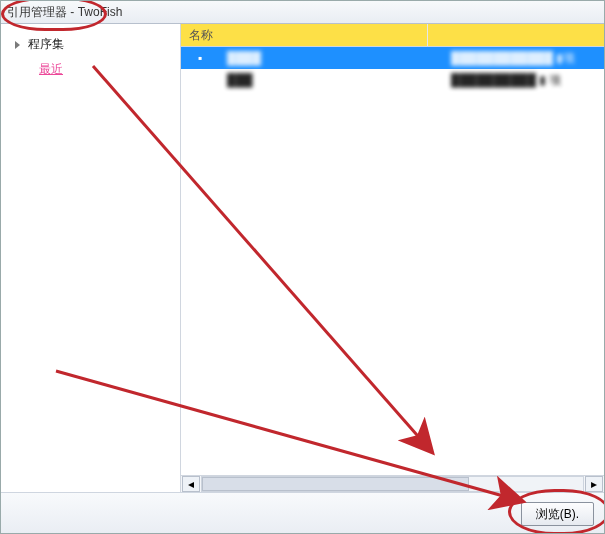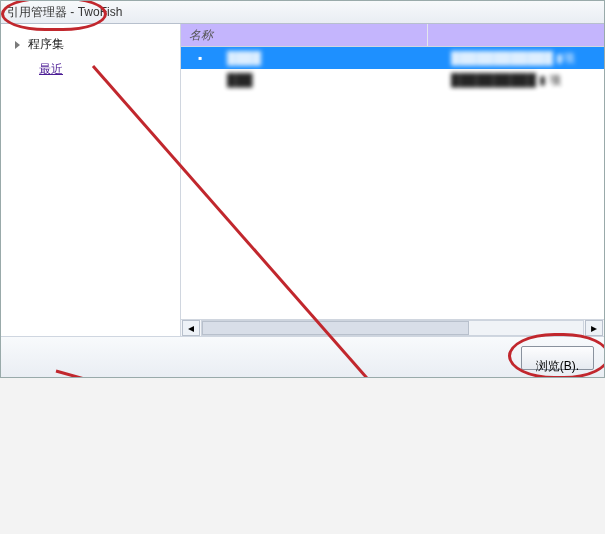--- a/index.html
+++ b/index.html
@@ -1,43 +1,43 @@
 <!DOCTYPE html>
 <html><head>
 <meta charset="utf-8">
 <style>
   html,body{margin:0;padding:0;font-family:"Microsoft YaHei","Segoe UI",sans-serif;font-size:12px;background:#f3f3f3;}
-  .window{position:relative;width:605px;height:378px;background:#fff;border:1px solid #9aa;box-sizing:border-box;overflow:hidden;}
+  .window{position:relative;width:605px;height:534px;background:#fff;border:1px solid #9aa;box-sizing:border-box;overflow:hidden;}
   .titlebar{height:22px;line-height:22px;background:linear-gradient(#f7f9fb,#e9edf3);border-bottom:1px solid #b7c0cd;padding:0 6px;font-size:12px;color:#333;}
   .title-circle{position:absolute;left:0;top:-4px;width:100px;height:28px;border:3px solid #c1272d;border-radius:50%/60%;pointer-events:none;}
   .body{display:flex;height:calc(100% - 22px - 42px);}
   .sidebar{width:180px;border-right:1px solid #d0d6df;background:#fff;box-sizing:border-box;padding-top:8px;}
   .tree-item{display:flex;align-items:center;padding:4px 8px 4px 14px;cursor:pointer;color:#222;}
   .tri{width:0;height:0;border-top:4px solid transparent;border-bottom:4px solid transparent;border-left:5px solid #7a7a7a;margin-right:8px;}
   .tri.open{border-left:none;border-top:5px solid #7a7a7a;border-right:4px solid transparent;border-left:4px solid transparent;margin-top:2px;}
-  .sub-item{padding:4px 8px 4px 38px;color:#4c1d95;cursor:pointer;text-decoration:underline;}
+  .sub-item{padding:4px 8px 4px 38px;color:#ec4899;cursor:pointer;text-decoration:underline;}
   .main{flex:1;display:flex;flex-direction:column;background:#fff;}
-  .list-head{display:flex;border-bottom:1px solid #d0d6df;background:#c4b5fd;height:22px;line-height:22px;font-style:italic;}
+  .list-head{display:flex;border-bottom:1px solid #d0d6df;background:#fde047;height:22px;line-height:22px;}
   .col{padding:0 8px;border-right:1px solid #e3e6ec;color:#555;}
   .col.name{flex:0 0 230px;}
   .col.path{flex:1;}
   .list-body{flex:1;overflow:auto;position:relative;}
   .row{display:flex;height:22px;line-height:22px;font-size:12px;}
   .row.sel{background:#1e90ff;color:#fff;}
   .cell{padding:0 8px;overflow:hidden;white-space:nowrap;}
   .cell.check{flex:0 0 22px;text-align:center;}
   .cell.name{flex:0 0 208px;}
   .cell.path{flex:1;}
   .blur{filter:blur(2.2px);opacity:.85;}
   .hscroll{height:16px;border-top:1px solid #d0d6df;display:flex;align-items:center;background:#f4f6f9;}
   .harrow{width:16px;height:14px;border:1px solid #b8c0cc;background:#eef2f7;margin:0 1px;display:flex;align-items:center;justify-content:center;}
   .htrack{flex:1;height:14px;border:1px solid #cdd4de;background:#f0f3f7;position:relative;}
   .hthumb{position:absolute;left:0;top:0;height:100%;width:70%;background:#d8dee8;border:1px solid #b8c0cc;box-sizing:border-box;}
   .footer{height:42px;border-top:1px solid #cfd6e0;background:linear-gradient(#f8fafc,#e9edf3);display:flex;align-items:center;justify-content:flex-end;padding:0 10px;}
-  .btn{height:24px;line-height:22px;padding:8px 14px;border:1px solid #8a929e;background:linear-gradient(#fdfdfe,#e6eaf0);border-radius:2px;font-size:12px;cursor:pointer;}
+  .btn{height:24px;line-height:22px;padding:0 14px;border:1px solid #8a929e;background:linear-gradient(#fdfdfe,#e6eaf0);border-radius:2px;font-size:12px;cursor:pointer;}
   .btn-circle{position:absolute;right:-6px;bottom:-2px;width:96px;height:40px;border:3px solid #c1272d;border-radius:50%/55%;pointer-events:none;}
   svg.annot{position:absolute;left:0;top:0;width:605px;height:534px;pointer-events:none;}
 </style>
 </head>
 <body>
 
 <div class="window">
 
   <div class="titlebar">
     <span>引用管理器 - TwoFish</span>

